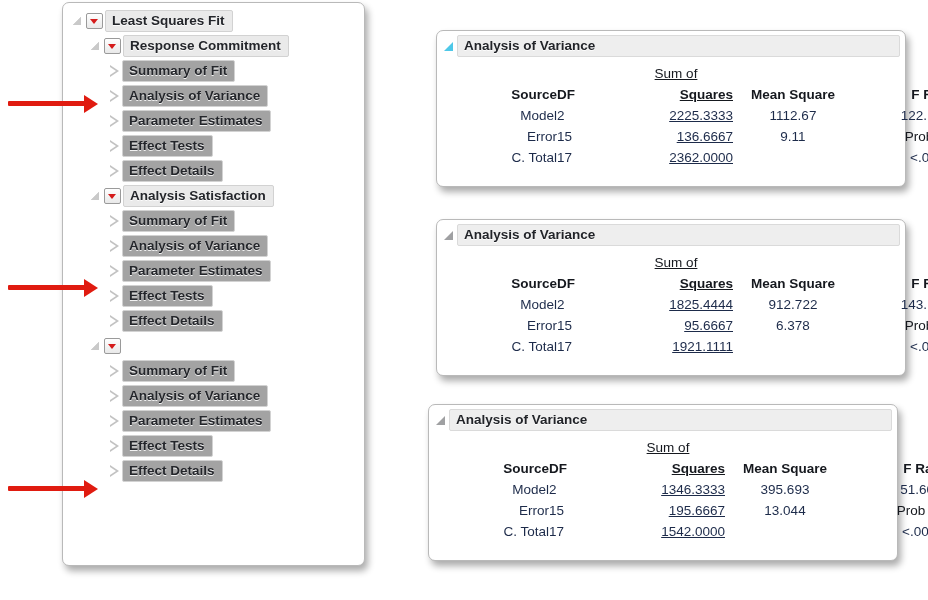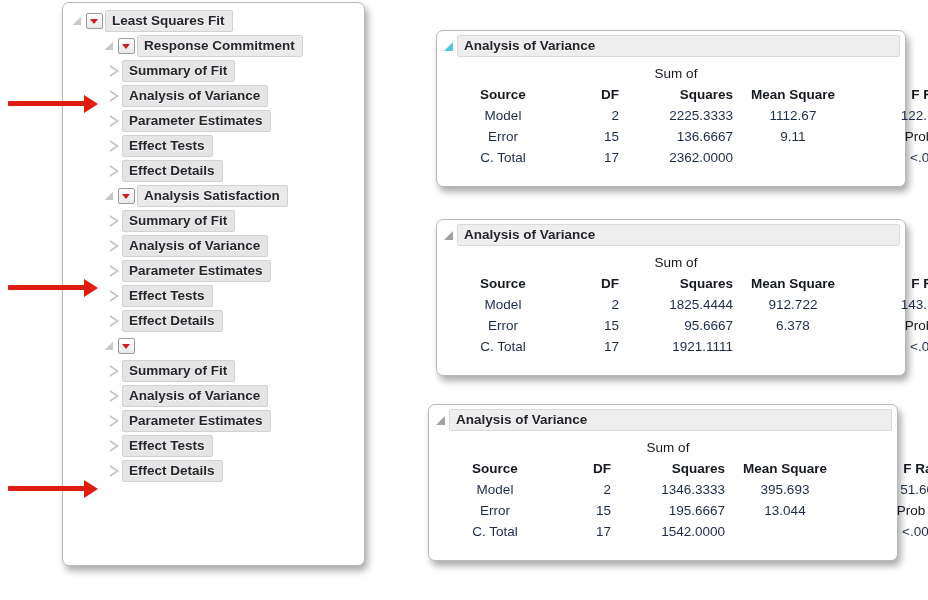--- a/index.html
+++ b/index.html
@@ -118,29 +118,29 @@
     border: 1px solid #d2d2d2;
     border-radius: 2px;
     padding: 1px 7px 2px 6px;
     font-size: 13.5px;
     font-weight: bold;
     color: #24262b;
     line-height: 17px;
     text-shadow: 0 1px 0 rgba(255,255,255,0.85);
   }
   .tree-row.leaf .node-label {
-    background: #e5e5e5;
+    background: #a3a3a3;
   }
   .tree-row.group .node-label {
     background: #eaeaea;
   }
 
   
   .ind-0 { padding-left: 8px; }
-  .ind-1 { padding-left: 40px; }
+  .ind-1 { padding-left: 26px; }
   .ind-2 { padding-left: 44px; }
 
   
   .arrow {
     position: absolute;
     height: 9px;
     pointer-events: none;
   }
   .arrow .shaft {
     position: absolute;
@@ -210,23 +210,23 @@
   table.anova th, table.anova td {
     padding: 0;
     line-height: 21px;
     font-weight: normal;
     white-space: nowrap;
   }
   table.anova th {
     font-weight: bold;
     color: #15181e;
   }
-  .c-source { width: 108px; text-align: center;  padding-left: 12px !important; }
-  .c-df     { width: 62px;  text-align: right; }
-  .c-ss     { width: 114px; text-align: right; }
+  .c-source { width: 108px; text-align: right;  padding-left: 12px !important; }
+  .c-df     { width: 62px;  text-align: left; }
+  .c-ss     { width: 114px; text-align: right; text-decoration: underline; }
   .c-ms     { width: 120px; text-align: center; }
   .c-f      { width: 104px; text-align: right; padding-right: 12px !important; }
   .sumof-row td { text-align: center; font-weight: bold; color: #15181e; line-height: 20px; }
   td.bold { font-weight: bold; color: #15181e; }
 </style>
 </head>
 <body>
 
 <div id="root">
 

